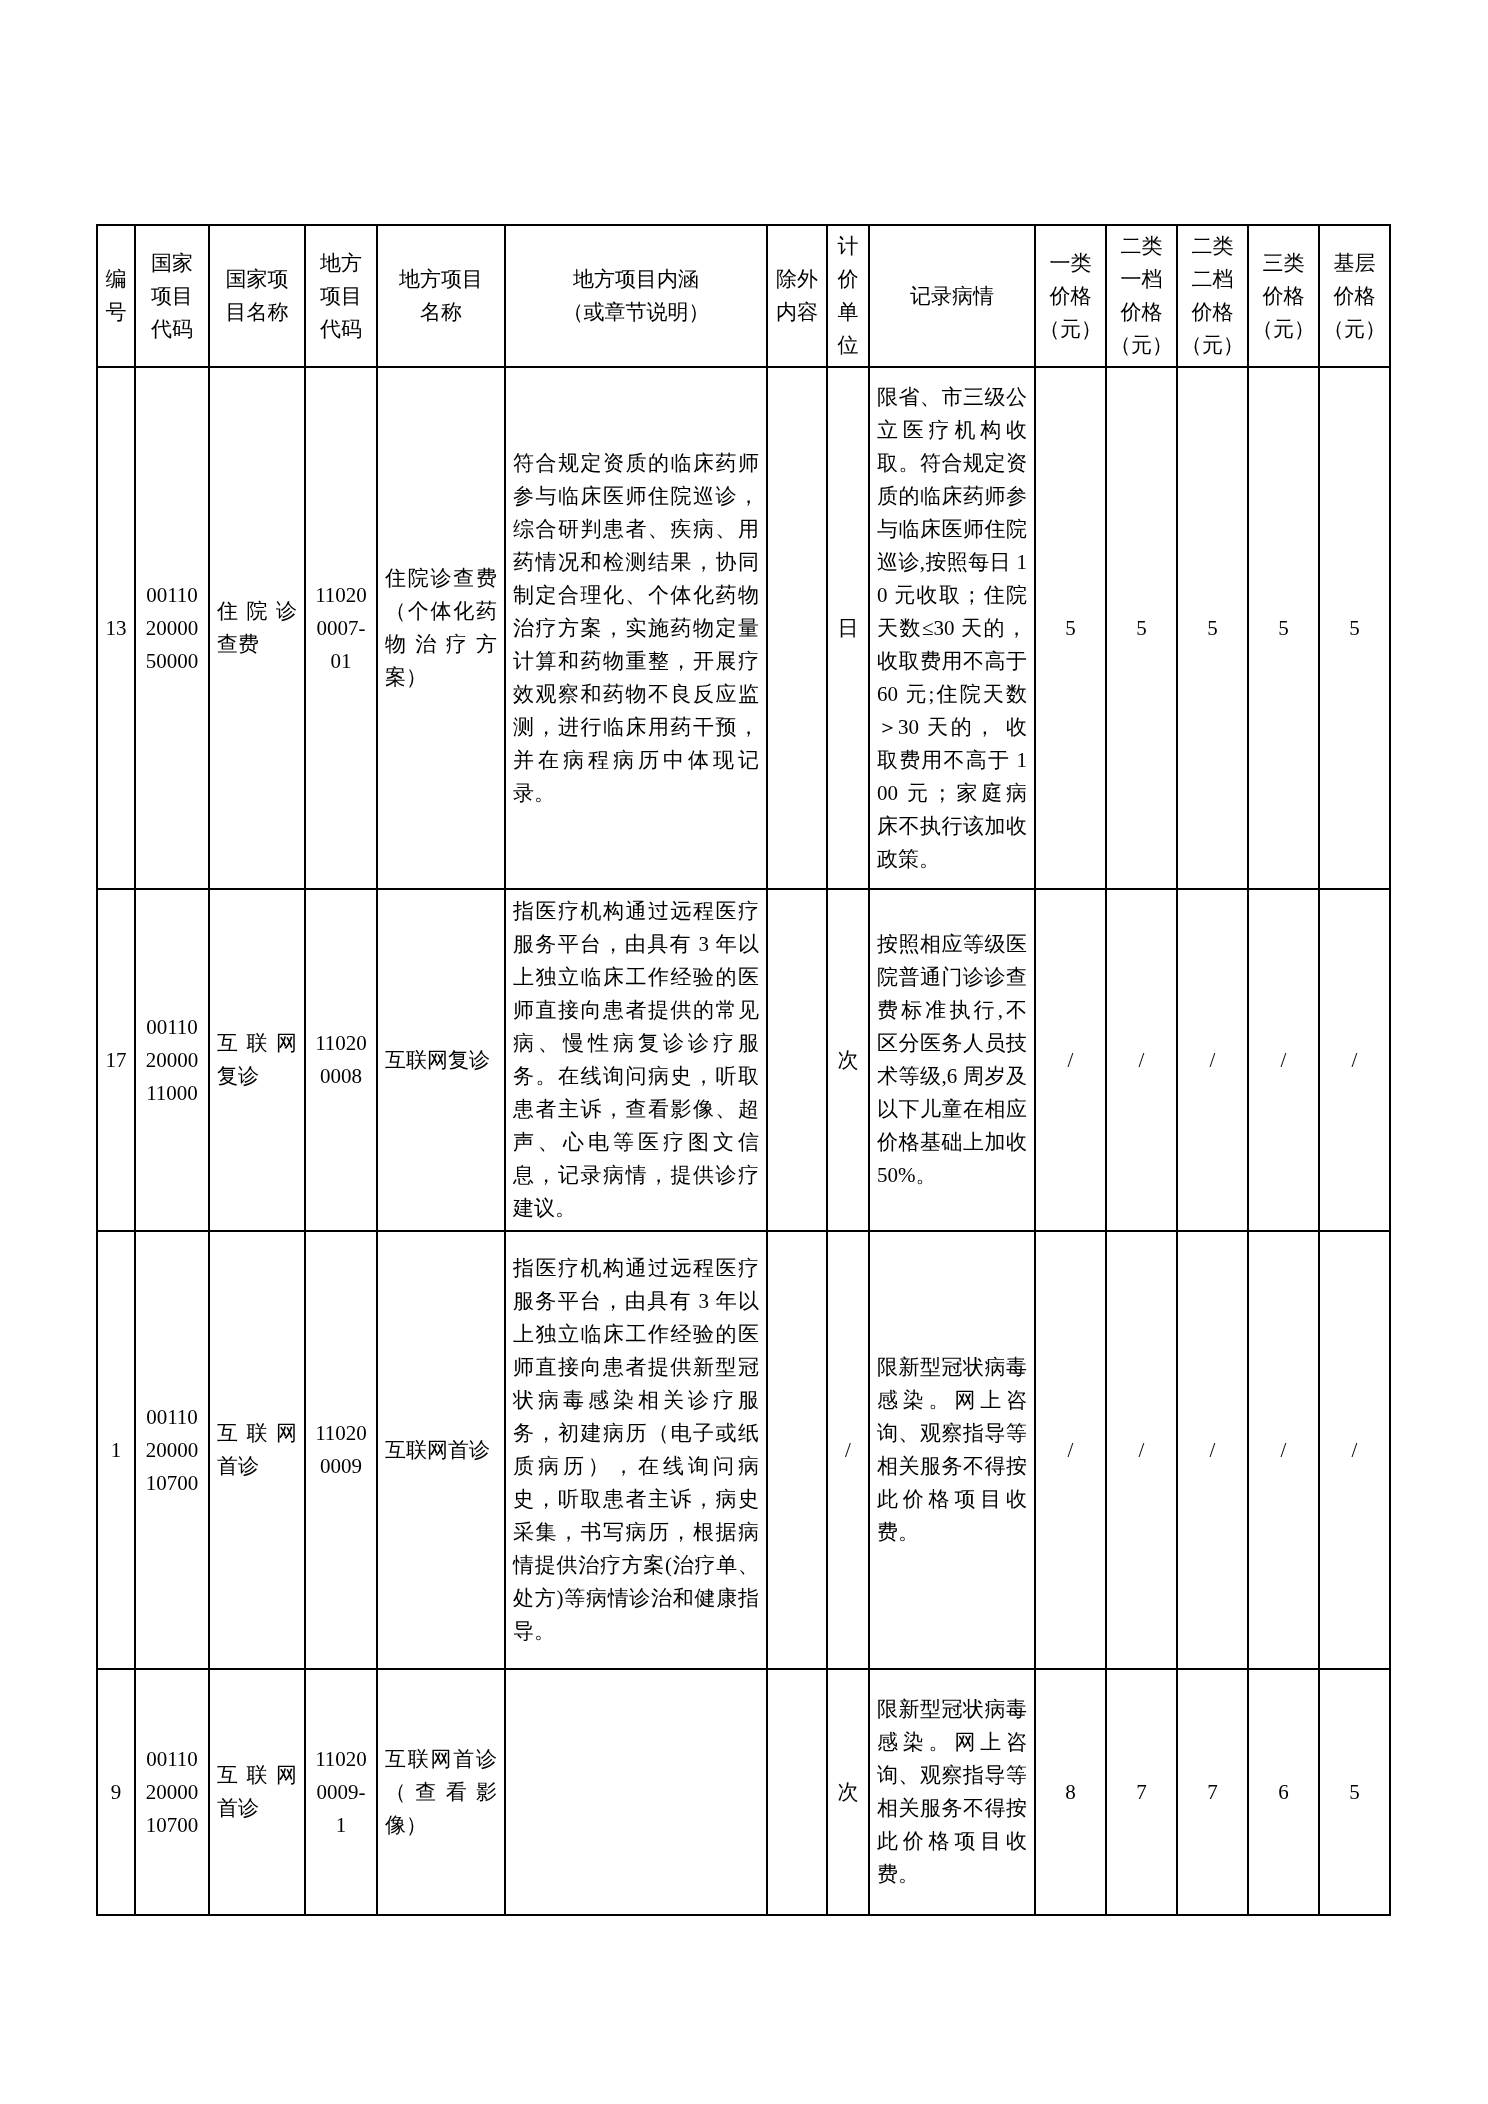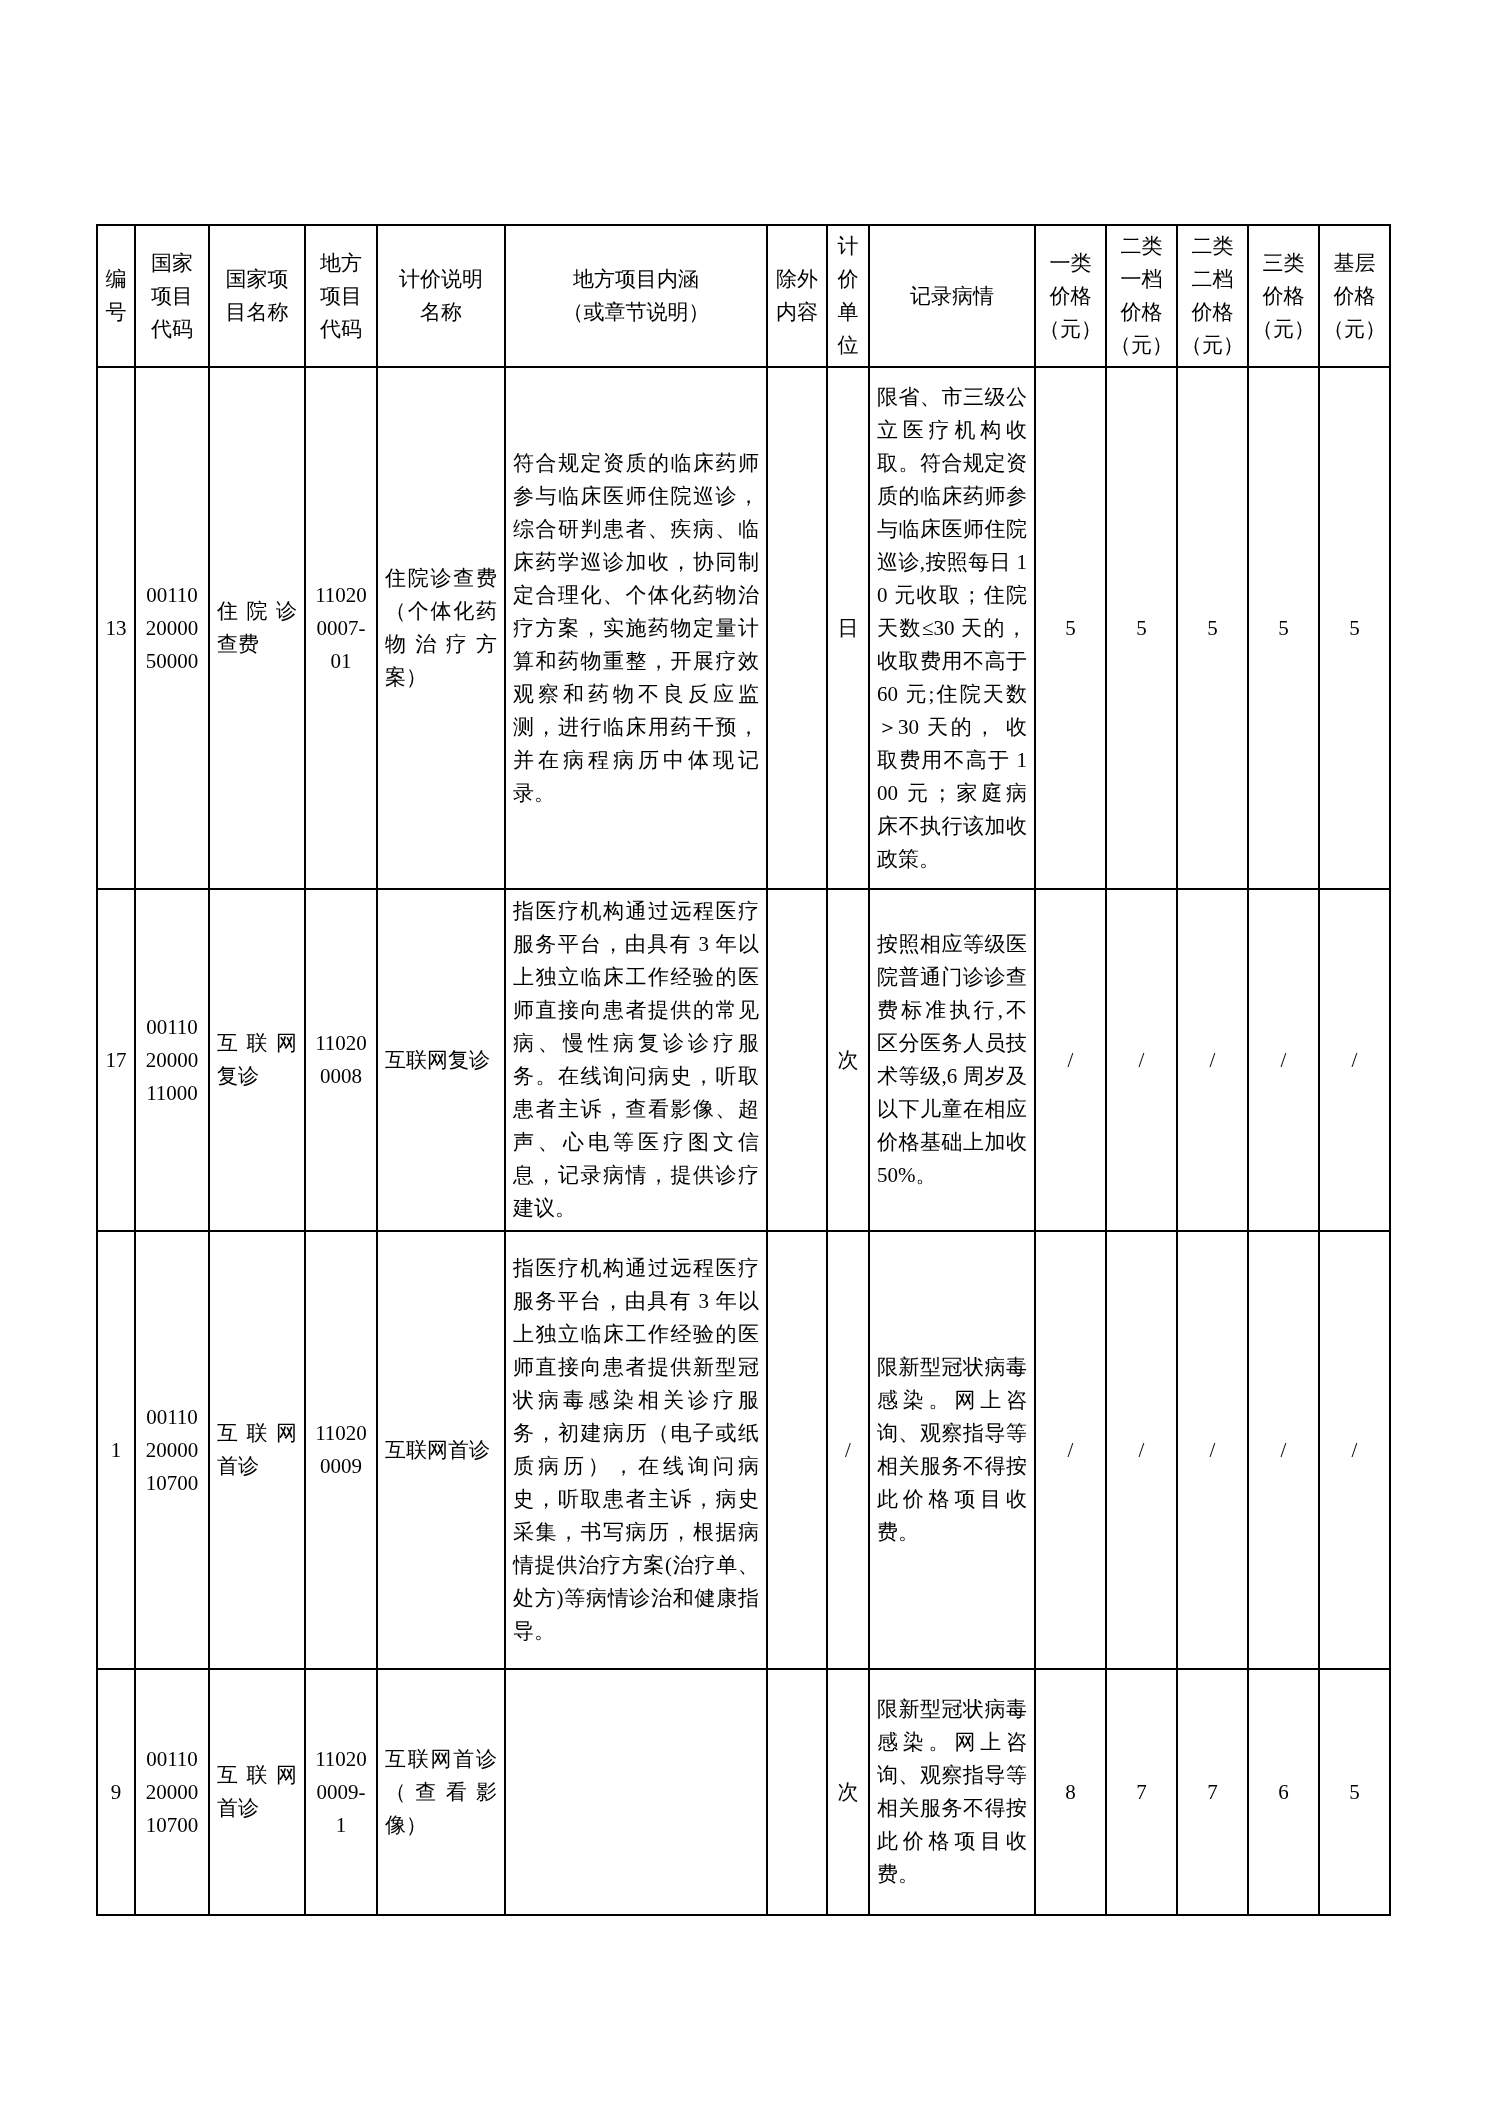--- a/index.html
+++ b/index.html
@@ -76,21 +76,21 @@
       <tr class="hdr">
         <th>编号</th>
         <th>国家
 项目
 代码</th>
         <th>国家项
 目名称</th>
         <th>地方
 项目
 代码</th>
-        <th>计价说明
+        <th>地方项目
 名称</th>
         <th>地方项目内涵
 （或章节说明）</th>
         <th>除外
 内容</th>
         <th>计
 价
 单
 位</th>
         <th>记录病情</th>
@@ -117,21 +117,21 @@
       <tr class="row-13">
         <td class="ctr">13</td>
         <td class="pre">00110
 20000
 50000</td>
         <td class="just">住院诊查费</td>
         <td class="pre">11020
 0007-
 01</td>
         <td class="just">住院诊查费（个体化药物治疗方案）</td>
-        <td class="just">符合规定资质的临床药师参与临床医师住院巡诊，综合研判患者、疾病、临床药学巡诊加收，协同制定合理化、个体化药物治疗方案，实施药物定量计算和药物重整，开展疗效观察和药物不良反应监测，进行临床用药干预，并在病程病历中体现记录。</td>
+        <td class="just">符合规定资质的临床药师参与临床医师住院巡诊，综合研判患者、疾病、用药情况和检测结果，协同制定合理化、个体化药物治疗方案，实施药物定量计算和药物重整，开展疗效观察和药物不良反应监测，进行临床用药干预，并在病程病历中体现记录。</td>
         <td class="ctr"></td>
         <td class="ctr">日</td>
         <td class="just">限省、市三级公立医疗机构收取。符合规定资质的临床药师参与临床医师住院巡诊,按照每日 10 元收取；住院天数≤30 天的，收取费用不高于 60 元;住院天数＞30 天的， 收取费用不高于 100 元；家庭病床不执行该加收政策。</td>
         <td class="ctr">5</td>
         <td class="ctr">5</td>
         <td class="ctr">5</td>
         <td class="ctr">5</td>
         <td class="ctr">5</td>
       </tr>
       <tr class="row-14">

